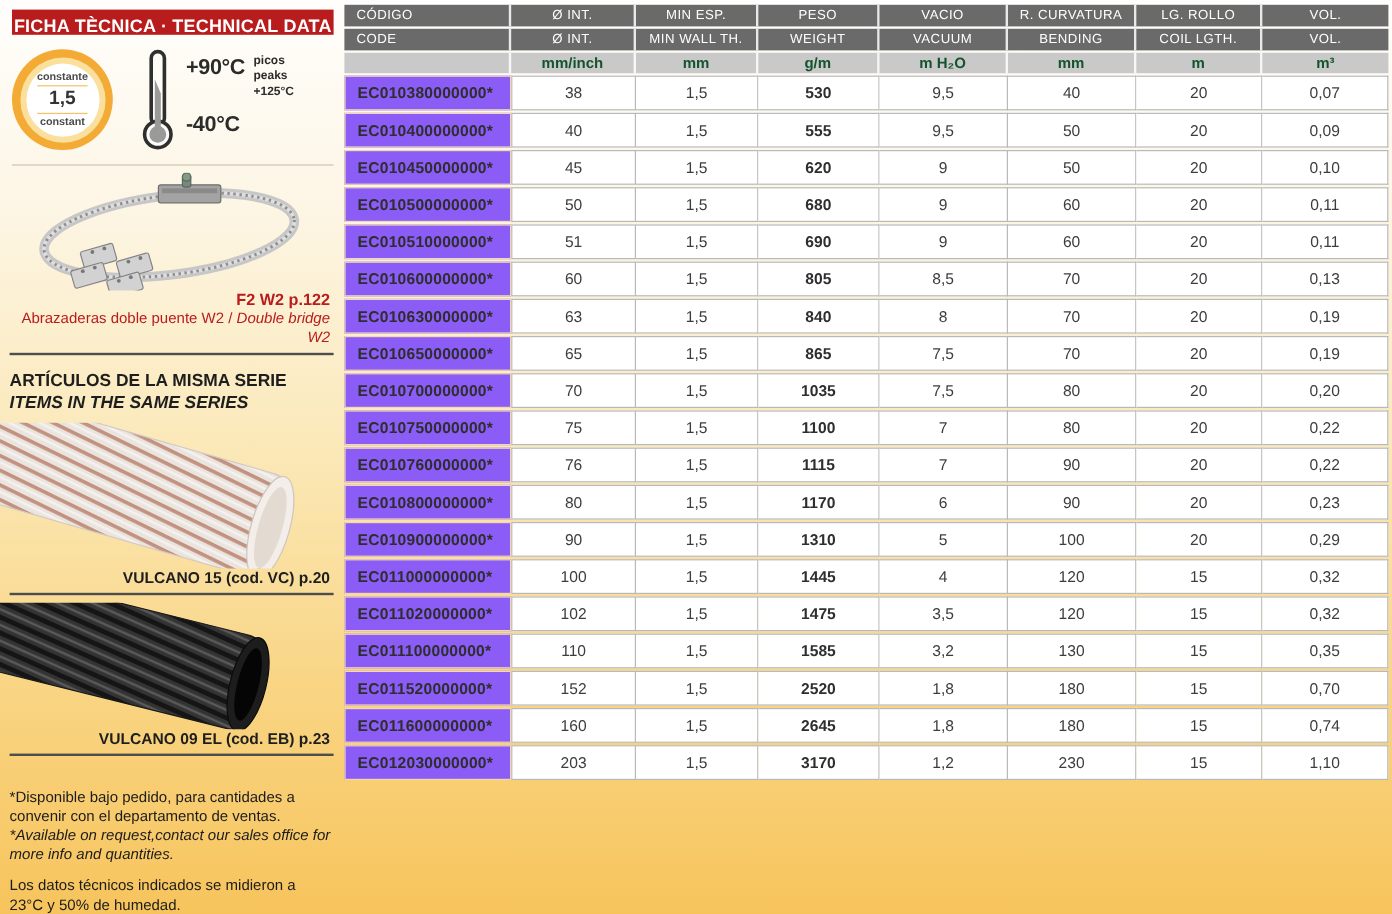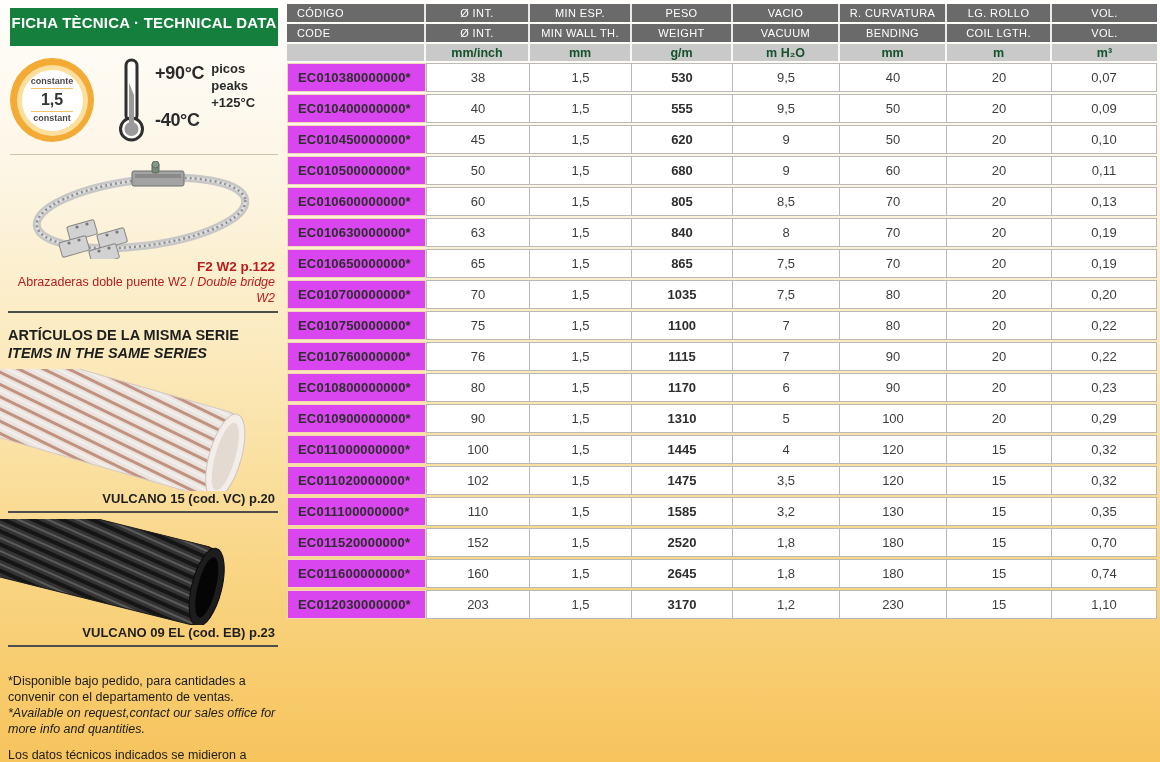--- a/index.html
+++ b/index.html
@@ -5,35 +5,35 @@
   * { box-sizing: border-box; }
   html,body { margin:0; padding:0; }
   body {
     width:1160px; height:762px; overflow:hidden; position:relative;
     font-family:"Liberation Sans", sans-serif;
     background:linear-gradient(180deg,#fffefc 0%,#fdf6e6 22%,#fbe9ba 48%,#f9d584 75%,#f7c45c 100%);
   }
   
   .sidebar { position:absolute; left:0; top:0; width:287px; height:762px; }
   .title-bar {
-    margin:8px 9px 0 10px; height:38px; background:#15803d; color:#fff;
+    margin:8px 9px 0 10px; height:21px; background:#b91c1c; color:#fff;
     font-weight:bold; font-size:15px; line-height:29px; text-align:center; letter-spacing:0.2px;
   }
   .props-row { display:flex; margin:12px 6px 0 10px; height:84px; align-items:center; }
   .badge { width:84px; height:84px; border-radius:50%; background:#f3ab35; display:flex; align-items:center; justify-content:center; flex:none; }
   .badge-mid { width:71px; height:71px; border-radius:50%; background:#fbdf9d; display:flex; align-items:center; justify-content:center; }
   .badge-core { width:61px; height:61px; border-radius:50%; background:#fff; display:flex; flex-direction:column; align-items:center; justify-content:center; }
   .b-top,.b-bot { font-size:9px; font-weight:bold; color:#4a4a4a; line-height:1; }
   .b-line { width:42px; border-top:1px solid #f2c268; margin:2px 0; }
   .b-val { font-size:16px; font-weight:bold; color:#333; line-height:1.1; }
   .temp-block { display:flex; margin-left:20px; align-items:flex-start; }
   .thermo { flex:none; }
   .temp-col { display:flex; flex-direction:column; justify-content:space-between; height:76px; margin-left:5px; padding:6px 0 2px 0; }
   .temp-max,.temp-min { font-size:18px; font-weight:bold; color:#2b2b2b; letter-spacing:-0.3px; }
-  .peaks { margin-left:7px; padding-top:4px; font-size:13px; font-weight:bold; color:#2b2b2b; line-height:1.3; }
+  .peaks { margin-left:7px; padding-top:4px; font-size:10px; font-weight:bold; color:#2b2b2b; line-height:1.3; }
   .hr-light { border:none; border-top:1px solid #cfc3aa; margin:12px 9px 0 10px; }
   .clamp-fig { margin:6px 0 0 16px; height:98px; }
   .fig-caption { text-align:right; margin:0 12px 0 8px; color:#b91c1c; }
   .fig-ref { font-weight:bold; font-size:13.5px; line-height:1.2; }
   .cap-line { font-size:12.5px; line-height:1.25; }
   .cap-en { font-style:italic;margin-top:36px; }
   .hr-dark { border:none; border-top:2px solid #4d4d4d; margin:5px 9px 0 8px; }
   .series-heading { margin:14px 0 0 8px; font-size:14.5px; font-weight:bold; color:#1e1e1e; line-height:1.22; }
   .series-heading .en { font-style:italic; }
   .hose-fig { margin-top:6px; height:122px; position:relative; overflow:hidden; }
@@ -55,21 +55,21 @@
     background:#c9c9c9; color:#14532d; font-weight:bold; font-size:12.5px; text-align:center;
     height:17px; padding:0 2px; border-right:2px solid rgba(255,255,255,0.85);
   }
   .data-table tr.units td:last-child { border-right:none; }
   .data-table tbody td {
     background:#fff; height:29px; font-size:13px; color:#3d3d3d; text-align:center; padding:0 3px;
   }
   .data-table tbody td.v { border:1px solid #b9b9b9; }
   .data-table tbody td.v + td.v { border-left:none; }
   .data-table tbody td.code {
-    background:#d946ef; border:1px solid #f3d7b2; text-align:left; padding-left:10px;
+    background:#8b5cf6; border:1px solid #f3d7b2; text-align:left; padding-left:10px;
     font-weight:bold; color:#2e2e2e; letter-spacing:0.2px;
   }
   .data-table tbody td.peso { font-weight:bold; color:#2e2e2e; }
 </style>
 </head>
 <body>
 
 <div class="sidebar">
 
   <div class="title-bar">FICHA TÈCNICA · TECHNICAL DATA</div>
@@ -280,20 +280,30 @@
           <td class="code">EC010500000000*</td>
           <td class="v">50</td>
           <td class="v">1,5</td>
           <td class="v peso">680</td>
           <td class="v">9</td>
           <td class="v">60</td>
           <td class="v">20</td>
           <td class="v">0,11</td>
         </tr>
         <tr>
+          <td class="code">EC010510000000*</td>
+          <td class="v">51</td>
+          <td class="v">1,5</td>
+          <td class="v peso">690</td>
+          <td class="v">9</td>
+          <td class="v">60</td>
+          <td class="v">20</td>
+          <td class="v">0,11</td>
+        </tr>
+        <tr>
           <td class="code">EC010600000000*</td>
           <td class="v">60</td>
           <td class="v">1,5</td>
           <td class="v peso">805</td>
           <td class="v">8,5</td>
           <td class="v">70</td>
           <td class="v">20</td>
           <td class="v">0,13</td>
         </tr>
         <tr>

